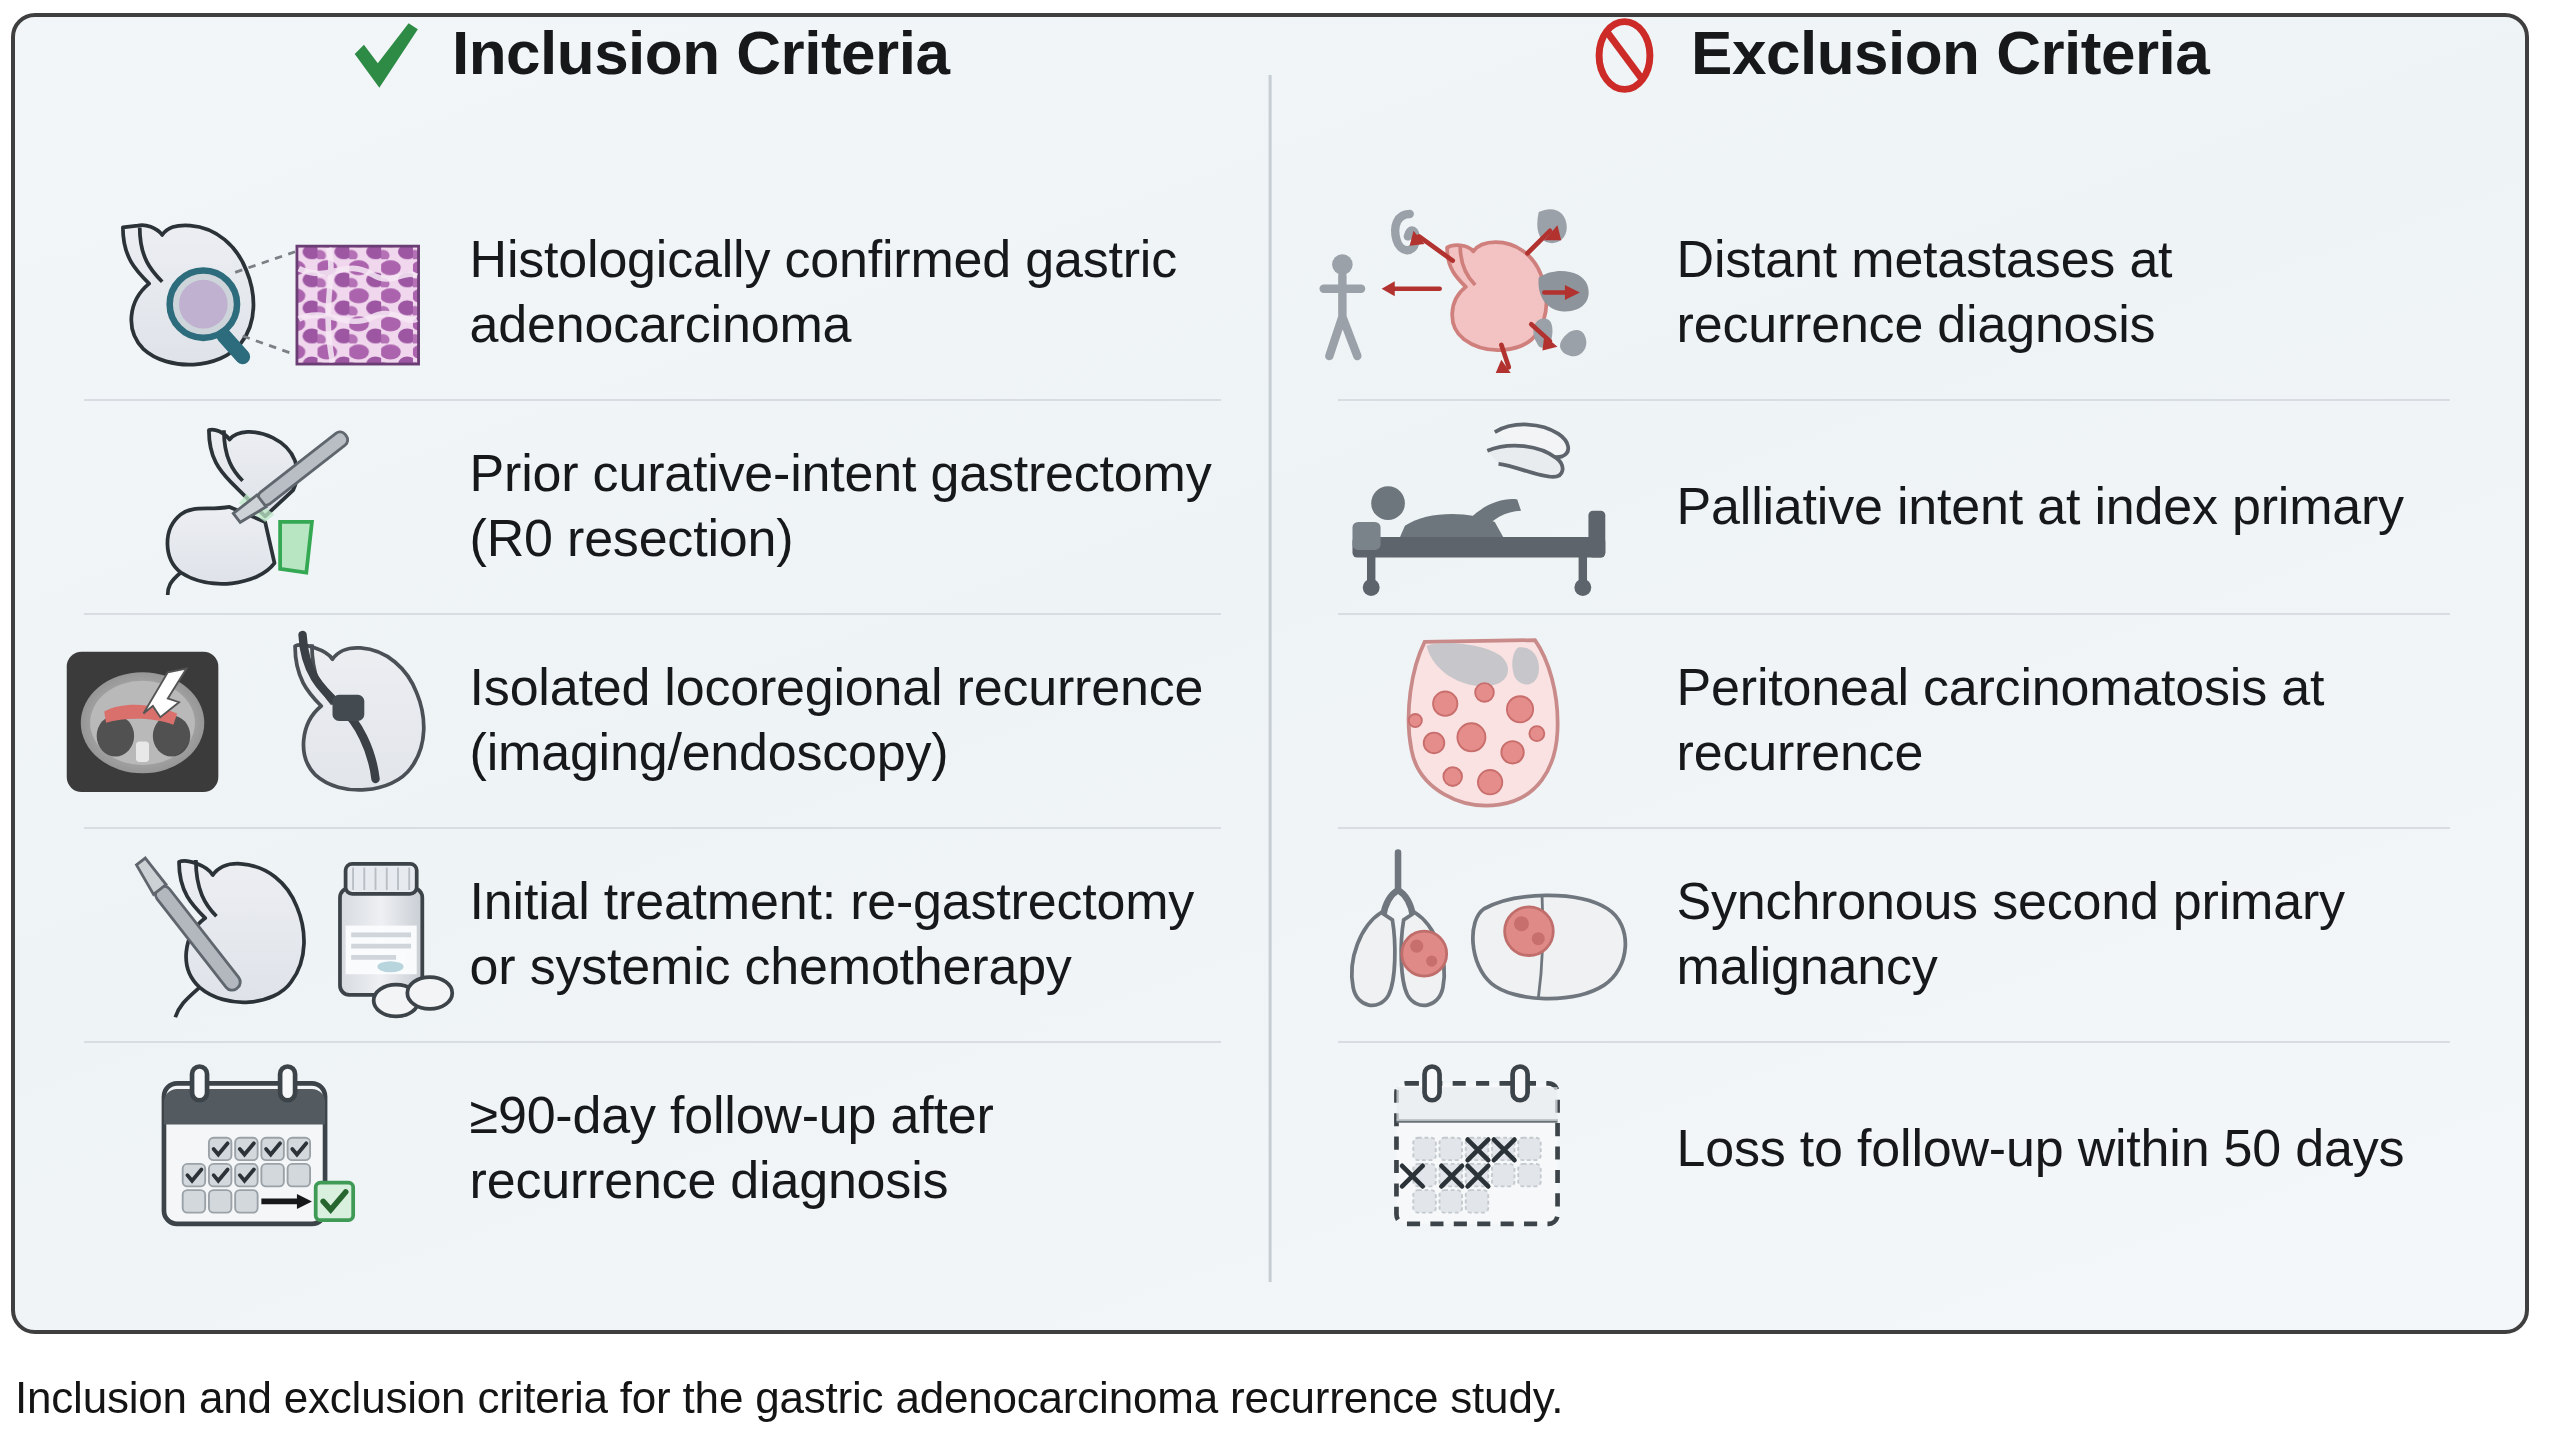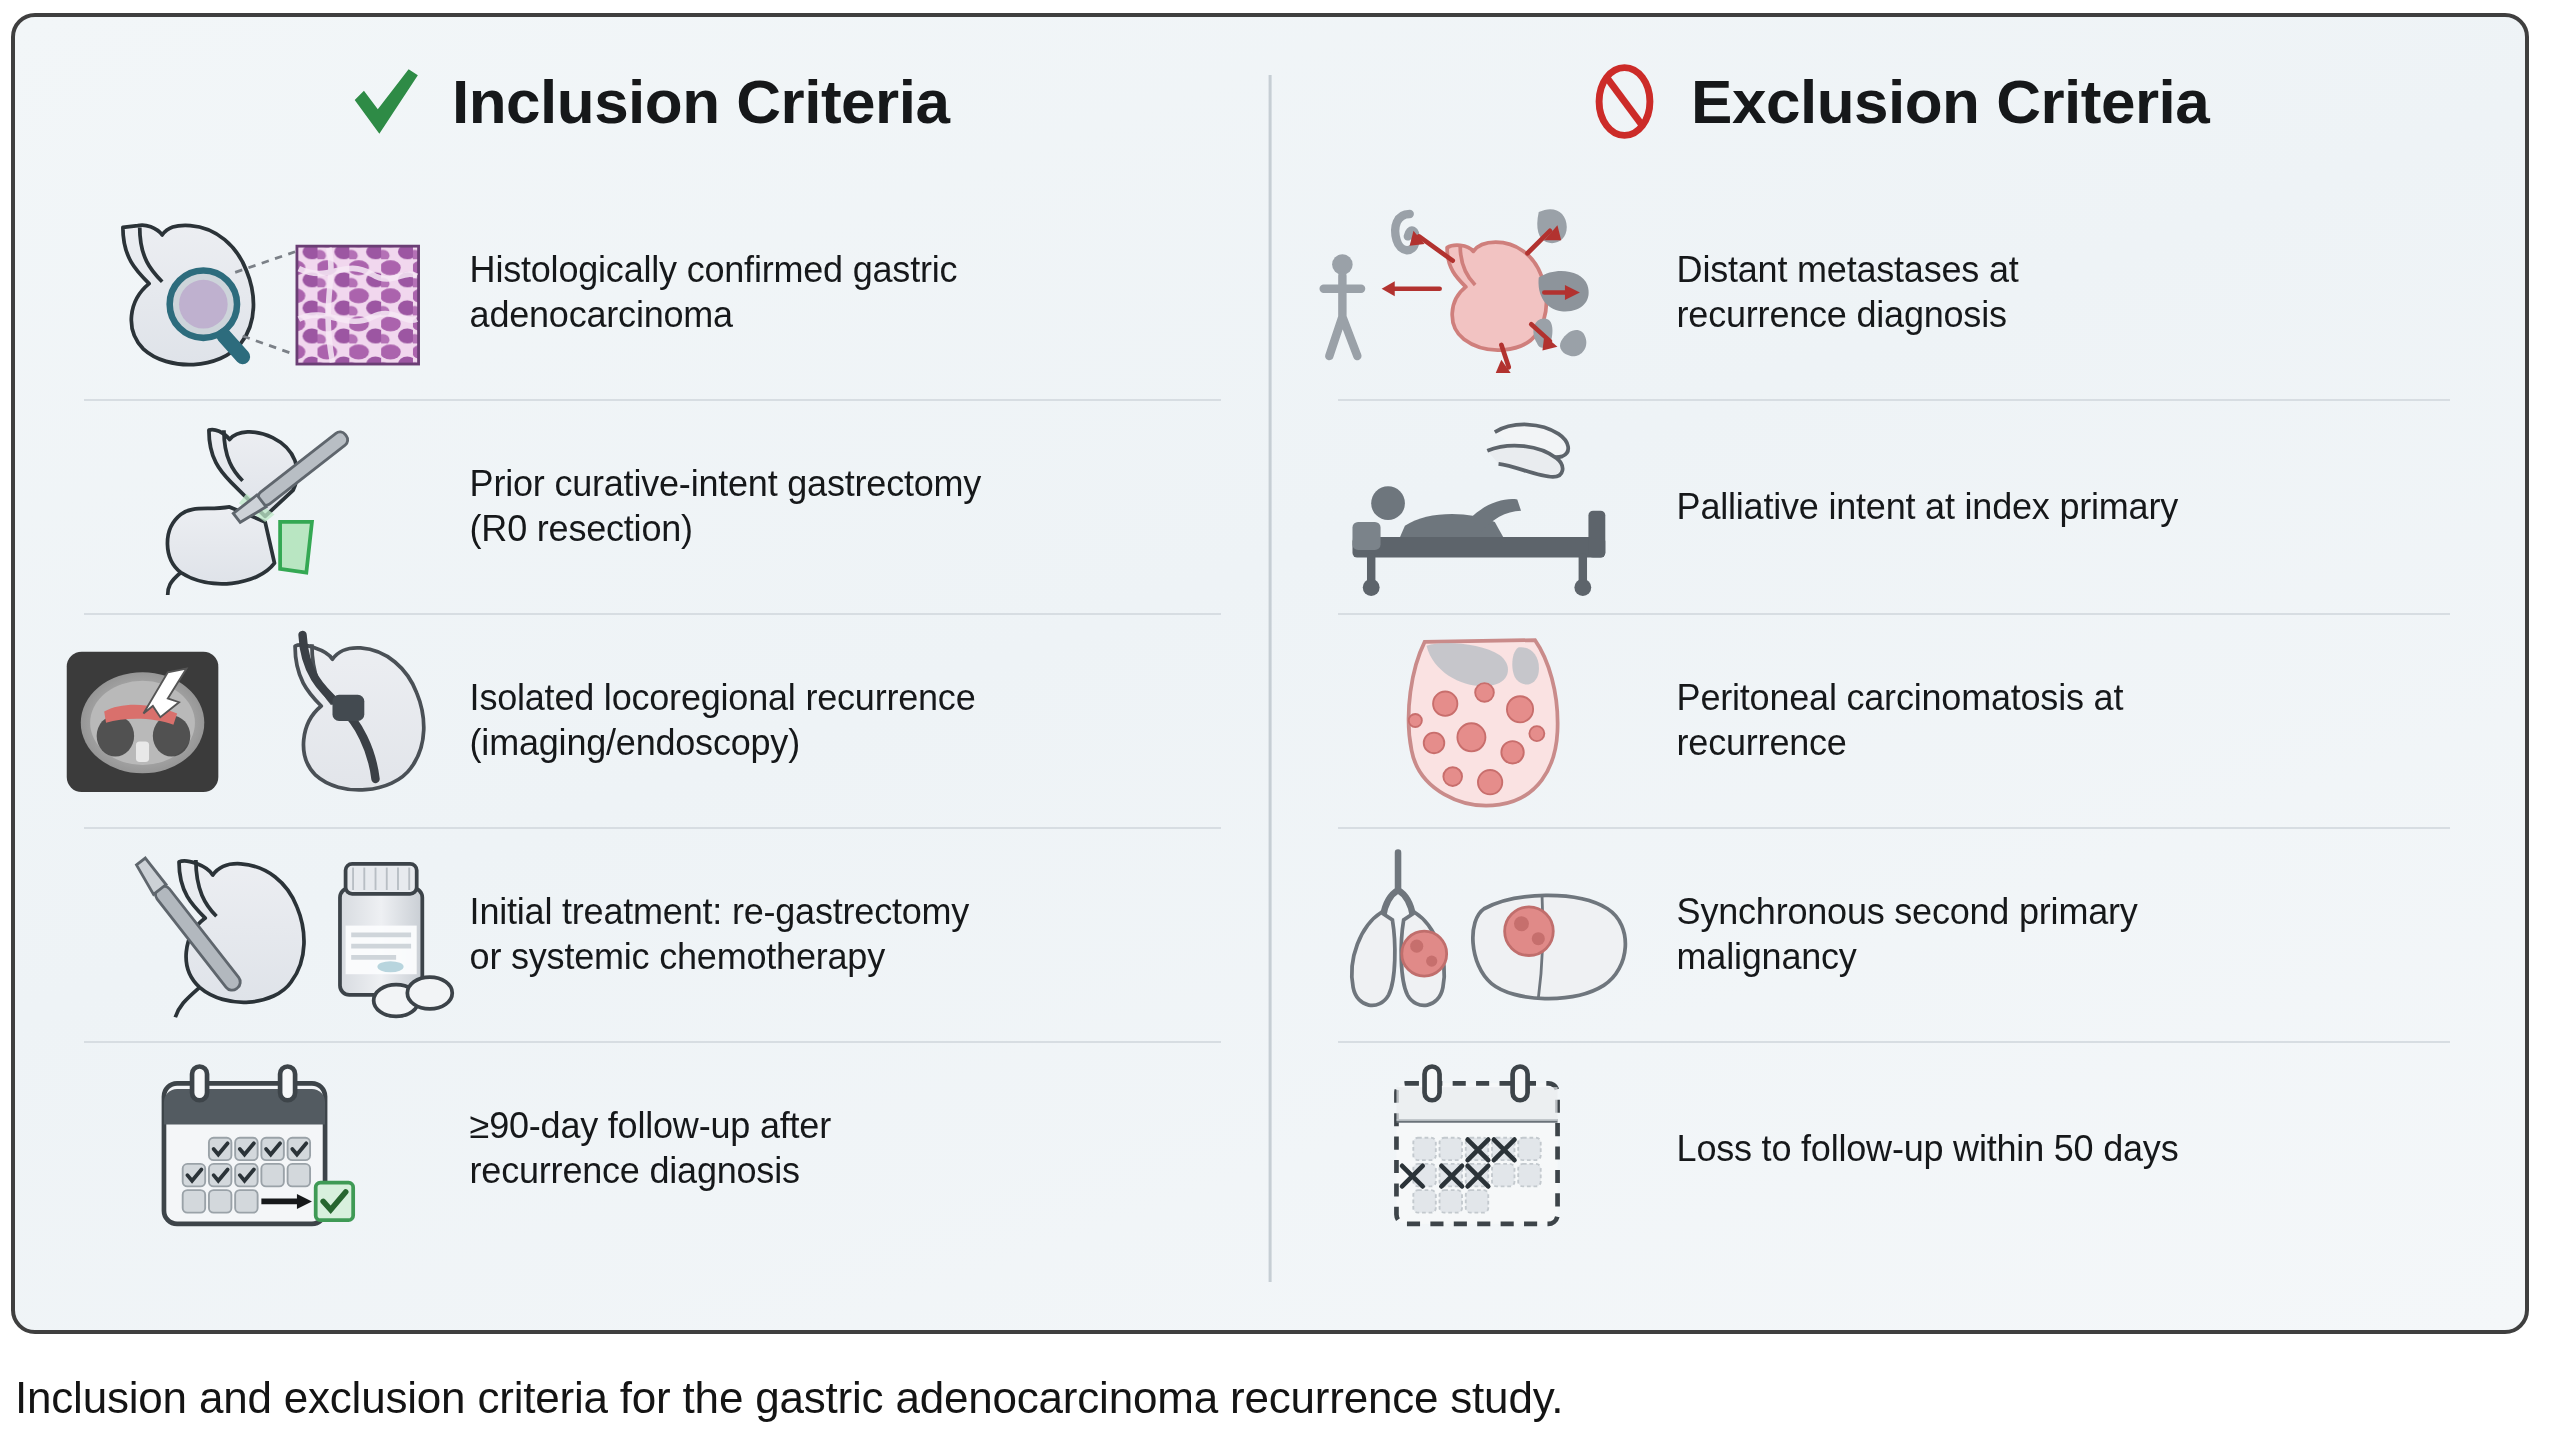--- a/index.html
+++ b/index.html
@@ -39,21 +39,21 @@
   .divider{
     position:absolute;
     left:50%;top:58px;
     width:2.8px;height:1207px;
     background:#c6ced4;
     transform:translateX(-1.4px);
   }
 
   
   .col-head{
-    display:flex;align-items:center;justify-content:center;
+    display:flex;align-items:flex-start;justify-content:center;
     gap:28px;
     height:168px;
   }
   .col-head .title{
     font-size:62px;
     font-weight:bold;
     color:#16181a;
     letter-spacing:-0.5px;
     white-space:nowrap;
   }
@@ -79,21 +79,21 @@
   .col-right .row + .row::before{left:36px;right:43px;}
 
   .icon-cell{
     width:402px;flex:none;
     height:187px;
     display:flex;align-items:center;justify-content:center;
   }
   .col-right .icon-cell{width:365px;}
 
   .row-text{
-    font-size:36px;
+    font-size:52px;
     line-height:1.25;
     color:#16181a;
     letter-spacing:-0.2px;
     white-space:pre-line;
   }
 
   
   .caption{
     position:absolute;
     left:15px;top:1373px;

